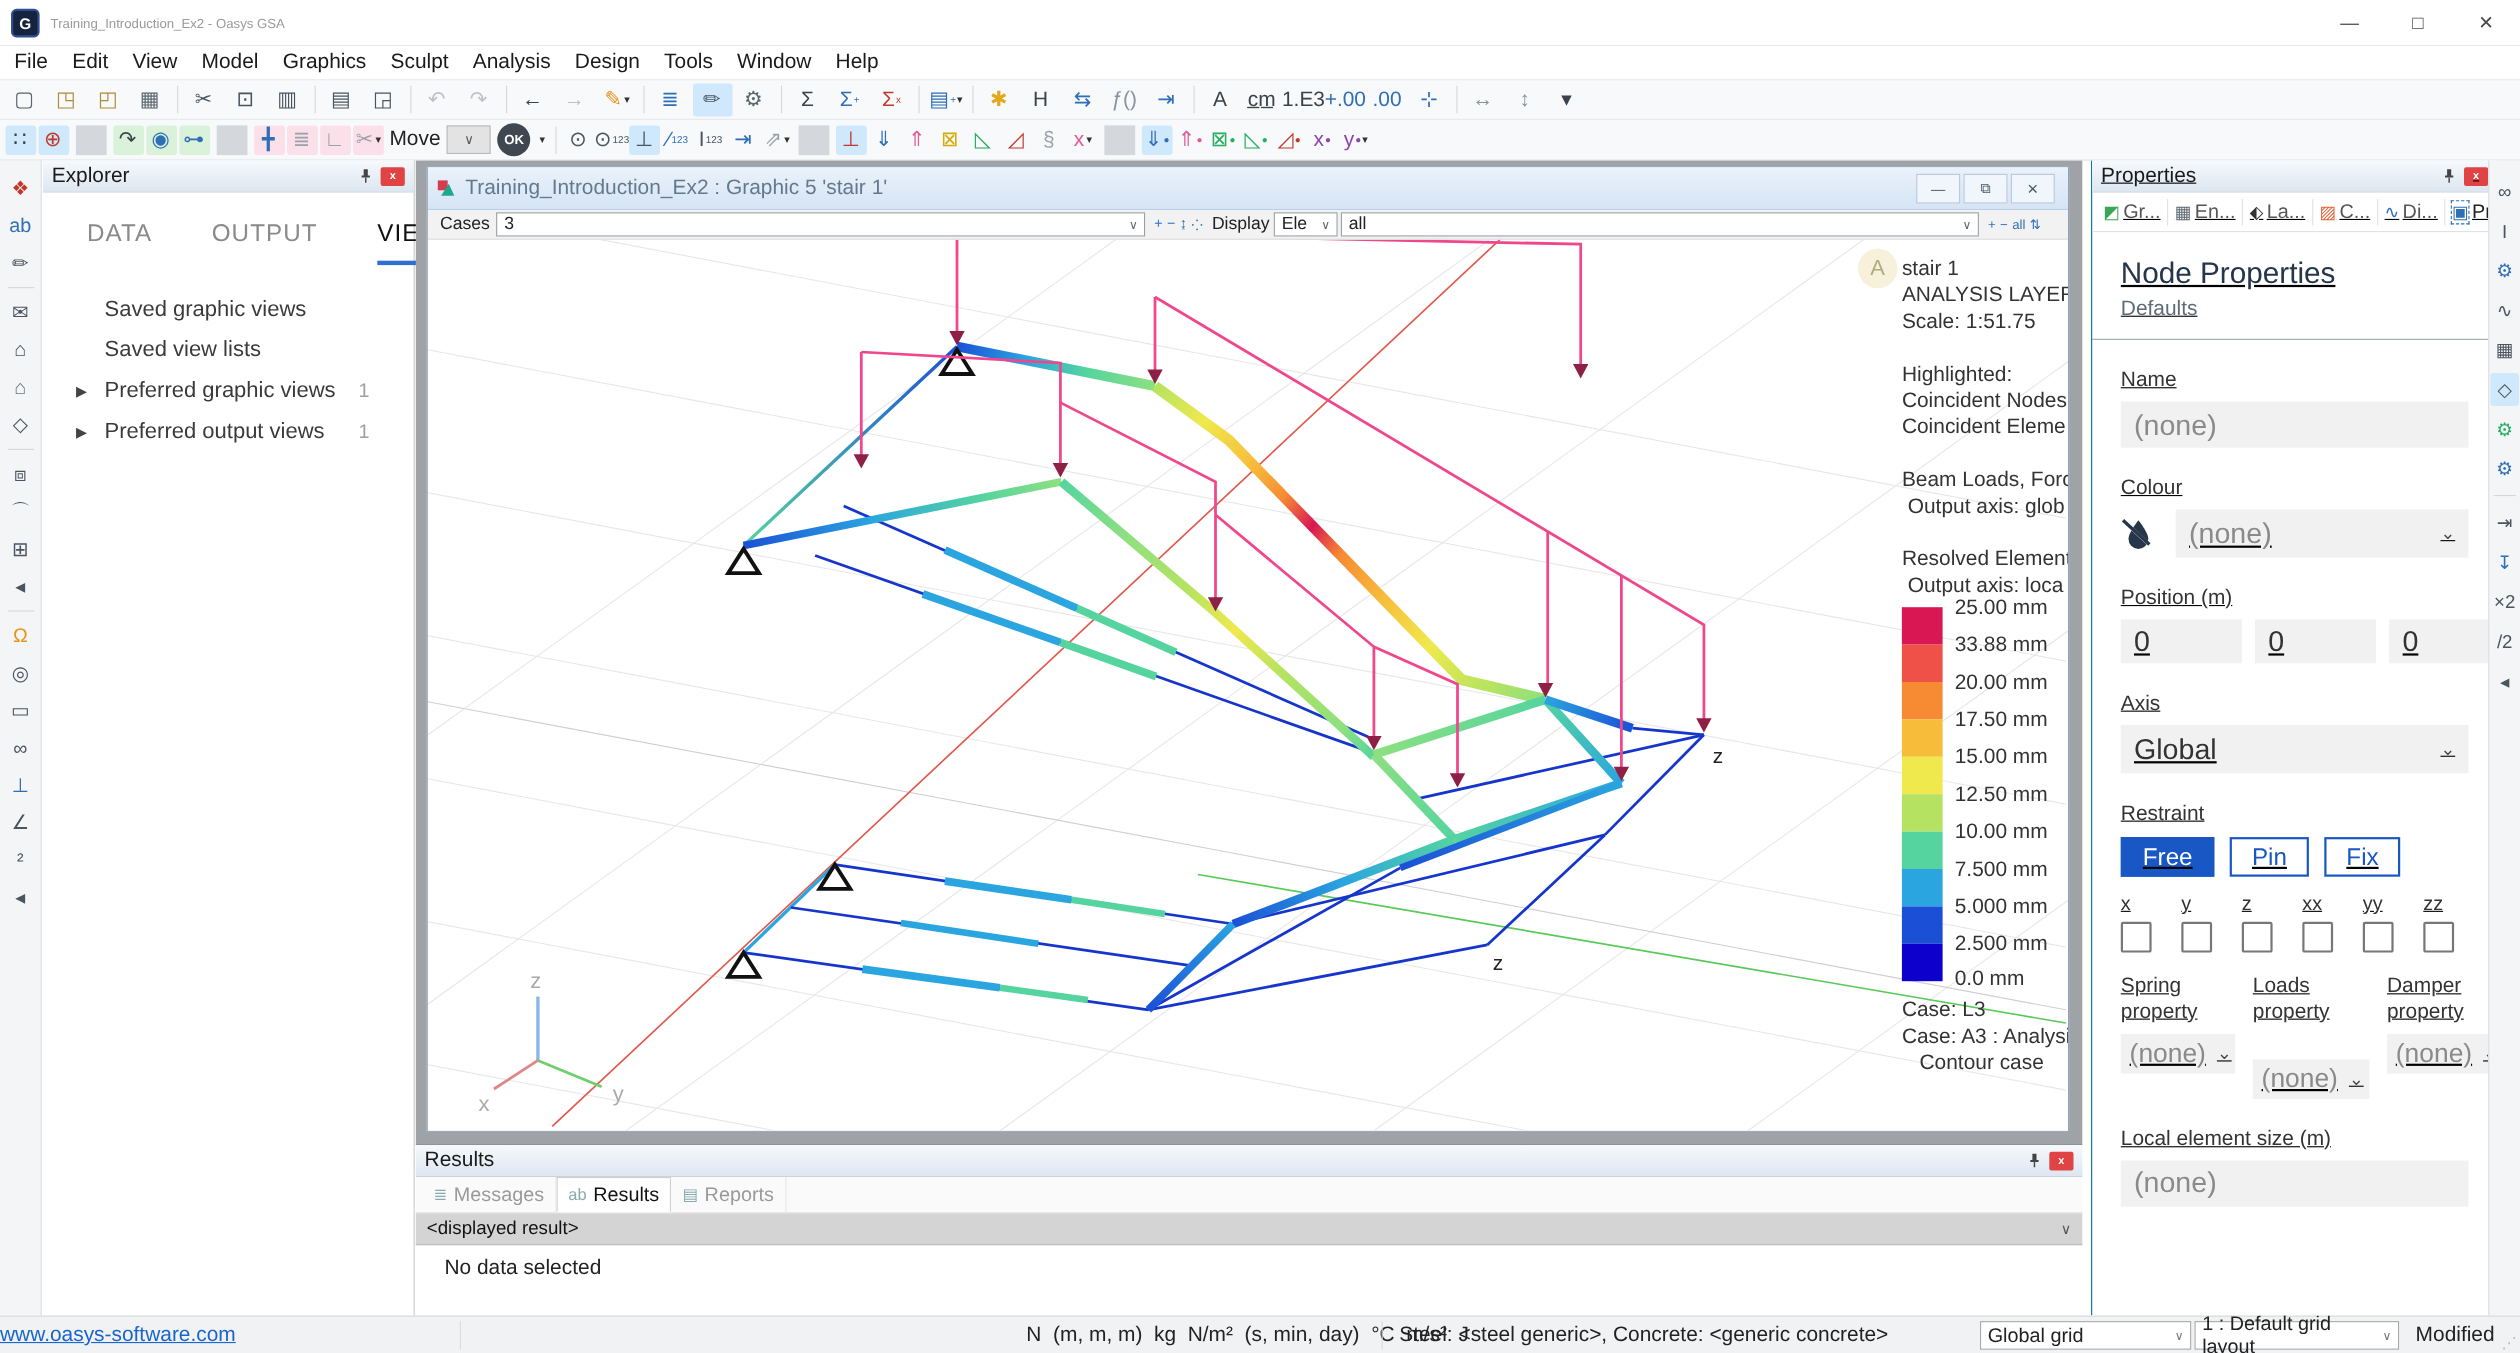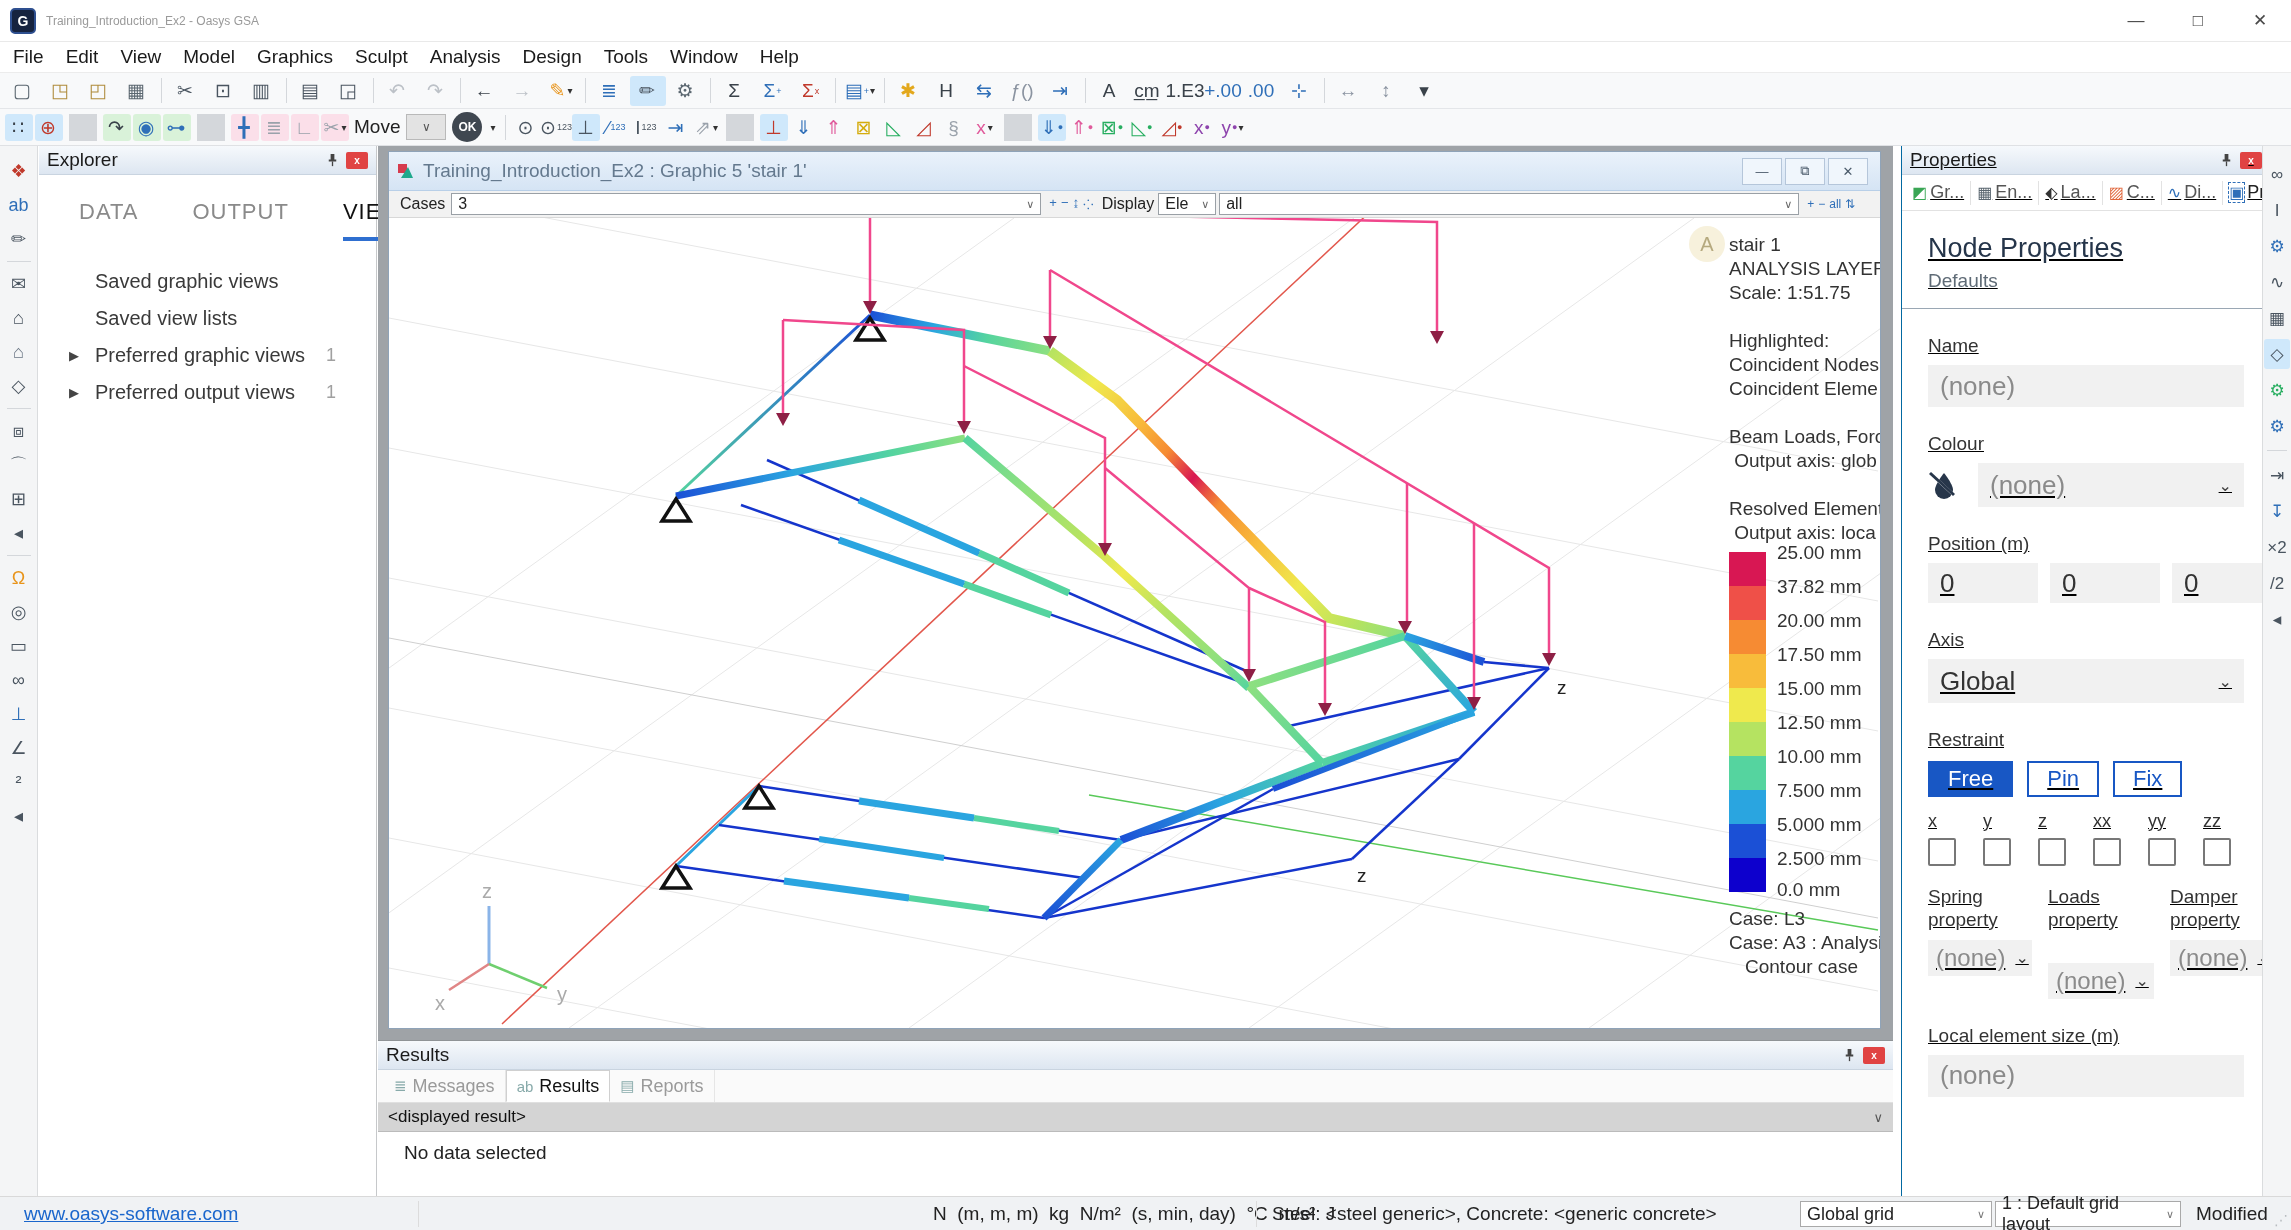--- a/index.html
+++ b/index.html
@@ -125,21 +125,21 @@
   #rtabs { height:33px; background:#fafafa; border-bottom:1px solid #e0e0e0; display:flex; align-items:flex-end; padding-left:6px; }
   .rtab { display:flex; align-items:center; height:32px; padding:0 10px; font-size:18px; color:#9a9a9a; border-right:1px solid #e6e6e6; }
   .rtab .rg { font-size:15px; margin-right:6px; color:#8aa; }
   .rtab.active { background:#fff; color:#111; border:1px solid #d0d0d0; border-bottom:1px solid #fff; }
   #rdrop { height:29px; background:#d4d4d4; border-bottom:1px solid #bbb; display:flex; align-items:center; padding:0 10px; font-size:17px; color:#111; }
   #rdrop .chev { margin-left:auto; color:#555; font-size:13px; }
   #rbody { padding:10px 0 0 26px; font-size:19px; color:#222; }
 
   
   #statusbar { position:absolute; left:0; top:1196px; width:2291px; height:34px; background:#f0f2f4; border-top:1px solid #d9d9d9; font-size:19px; color:#222; }
-  #sb-link { position:absolute; left:24px; top:6px; color:#1a66cc; text-decoration:underline; }
+  #sb-link { position:absolute; left:0; top:6px; color:#1a66cc; text-decoration:underline; }
   .sbsep { position:absolute; top:4px; width:1px; height:26px; background:#dcdcdc; }
   #sb-units { position:absolute; left:933px; top:6px; white-space:pre; }
   #sb-mats { position:absolute; left:1272px; top:6px; }
   .sbsel { position:absolute; top:4px; height:26px; background:#fff; border:1px solid #a9a9a9; display:flex; align-items:center; font-size:18px; padding:0 6px; }
   .sbsel .chev { margin-left:auto; color:#777; font-size:11px; }
   #sb-grid { left:1800px; width:192px; }
   #sb-layout { left:1995px; width:186px; }
   #sb-mod { position:absolute; left:2196px; top:6px; }
   #sb-grip { position:absolute; right:3px; bottom:2px; color:#b8bcc0; font-size:14px; }
 </style>
@@ -964,21 +964,21 @@
           <span>
             
           
               <div class="bar-row">
                 <div class="sw" style="background: rgb(216, 23, 83);"></div>
                 <span class="lbl">25.00 mm</span>
               </div>
             
               <div class="bar-row">
                 <div class="sw" style="background: rgb(239, 80, 72);"></div>
-                <span class="lbl">37.82 mm</span>
+                <span class="lbl">33.88 mm</span>
               </div>
             
               <div class="bar-row">
                 <div class="sw" style="background: rgb(246, 139, 51);"></div>
                 <span class="lbl">20.00 mm</span>
               </div>
             
               <div class="bar-row">
                 <div class="sw" style="background: rgb(248, 188, 59);"></div>
                 <span class="lbl">17.50 mm</span>

